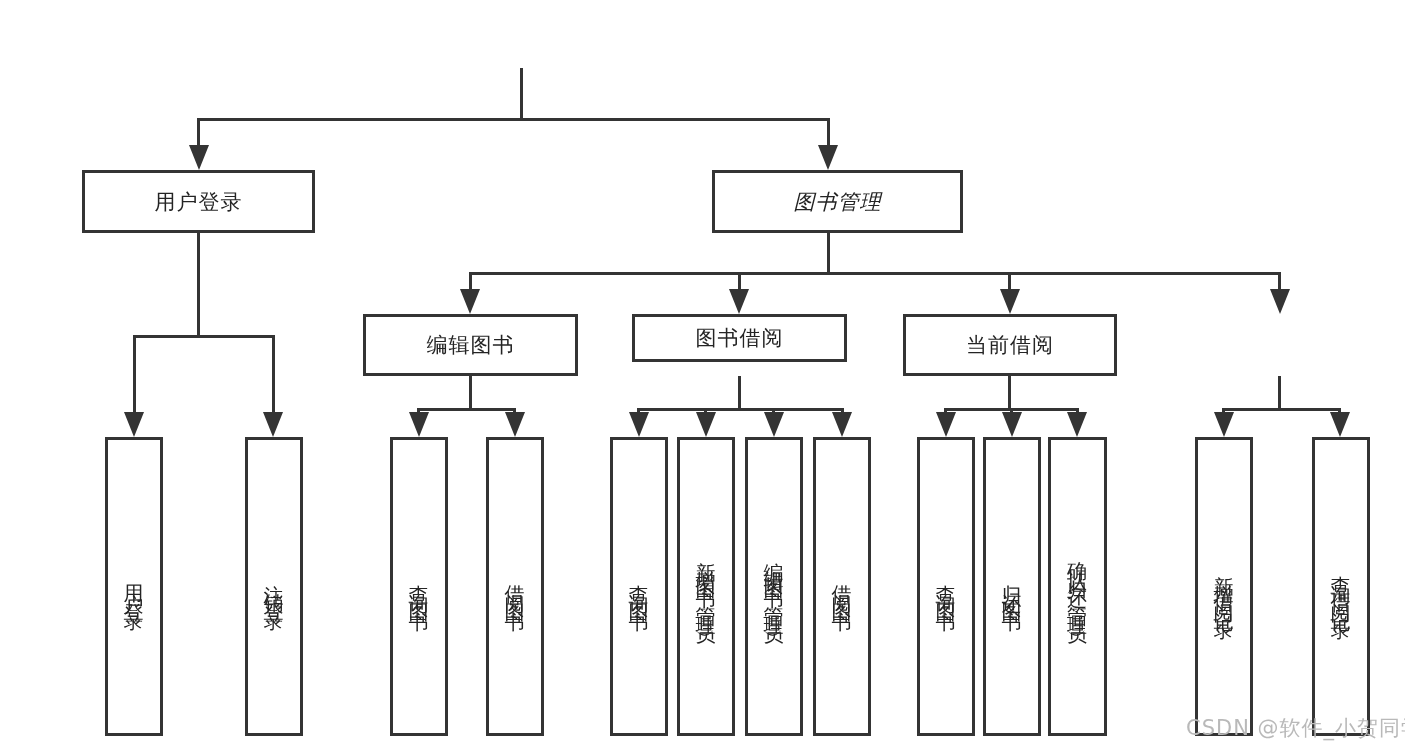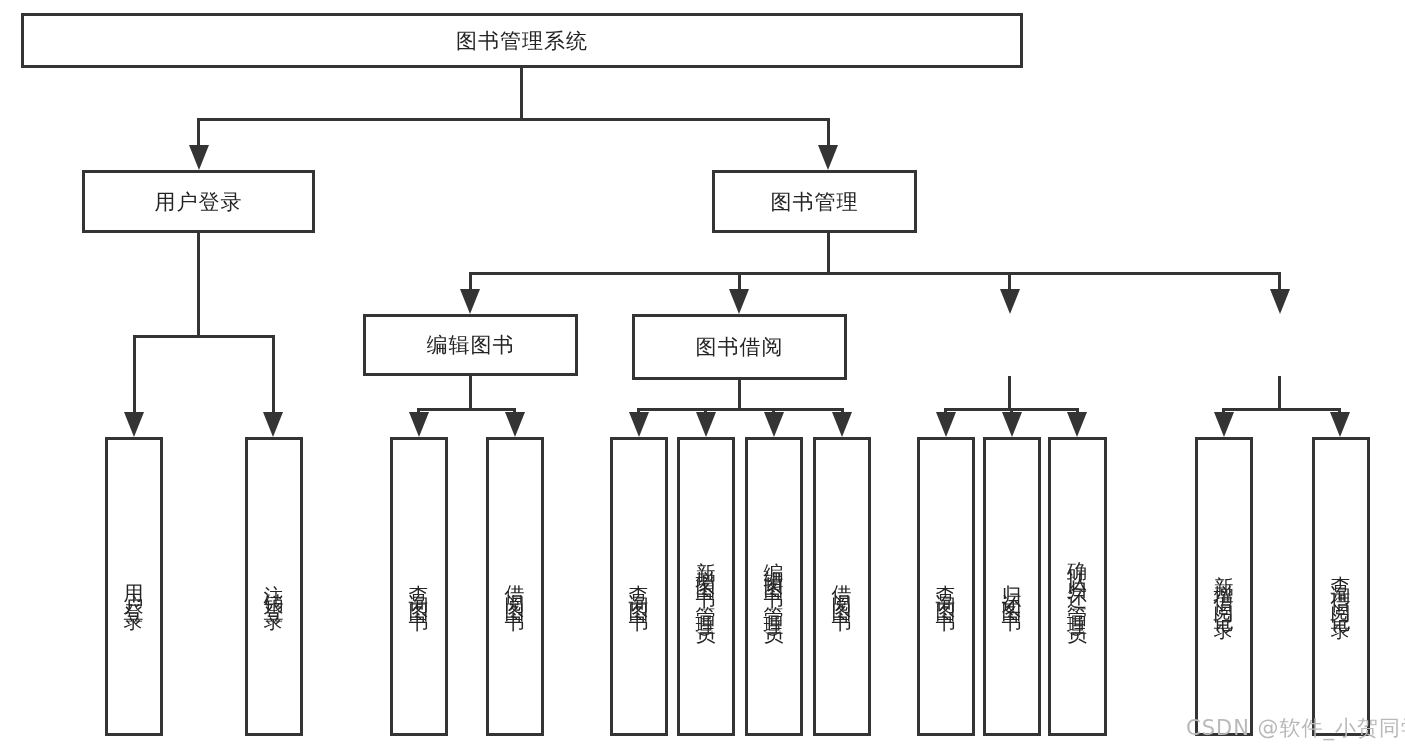--- a/index.html
+++ b/index.html
@@ -105,36 +105,36 @@
   <div class="arw" style="left:1002px;top:412px;"></div>
   <div class="arw" style="left:1067px;top:412px;"></div>
 
   <div class="ln" style="left:1278px;top:376px;width:3px;height:32px;"></div>
   <div class="ln" style="left:1222px;top:408px;width:119px;height:3px;"></div>
   <div class="ln" style="left:1222px;top:408px;width:3px;height:7px;"></div>
   <div class="ln" style="left:1338px;top:408px;width:3px;height:7px;"></div>
   <div class="arw" style="left:1214px;top:412px;"></div>
   <div class="arw" style="left:1330px;top:412px;"></div>
 
-  <div class="box hbox" style="left:21px;top:13px;width:1002px;height:55px;">
-    <span>图书管理系统</span>
-  </div>
 
   <div class="box hbox" style="left:82px;top:170px;width:233px;height:63px;">
     <span>用户登录</span>
   </div>
-  <div class="box hbox" style="left:712px;top:170px;width:205px;height:63px;">
+  <div class="box hbox" style="left:712px;top:170px;width:251px;height:63px;font-style:italic;">
     <span>图书管理</span>
   </div>
 
   <div class="box hbox" style="left:363px;top:314px;width:215px;height:62px;">
     <span>编辑图书</span>
   </div>
-  <div class="box hbox" style="left:632px;top:314px;width:215px;height:66px;">
+  <div class="box hbox" style="left:632px;top:314px;width:215px;height:48px;">
     <span>图书借阅</span>
+  </div>
+  <div class="box hbox" style="left:903px;top:314px;width:214px;height:62px;">
+    <span>当前借阅</span>
   </div>
 
   <div class="box vbox" style="left:105px;top:437px;width:58px;height:299px;">
     <span class="vtext">用户登录</span>
   </div>
   <div class="box vbox" style="left:245px;top:437px;width:58px;height:299px;">
     <span class="vtext">注销登录</span>
   </div>
   <div class="box vbox" style="left:390px;top:437px;width:58px;height:299px;">
     <span class="vtext">查询图书</span>

